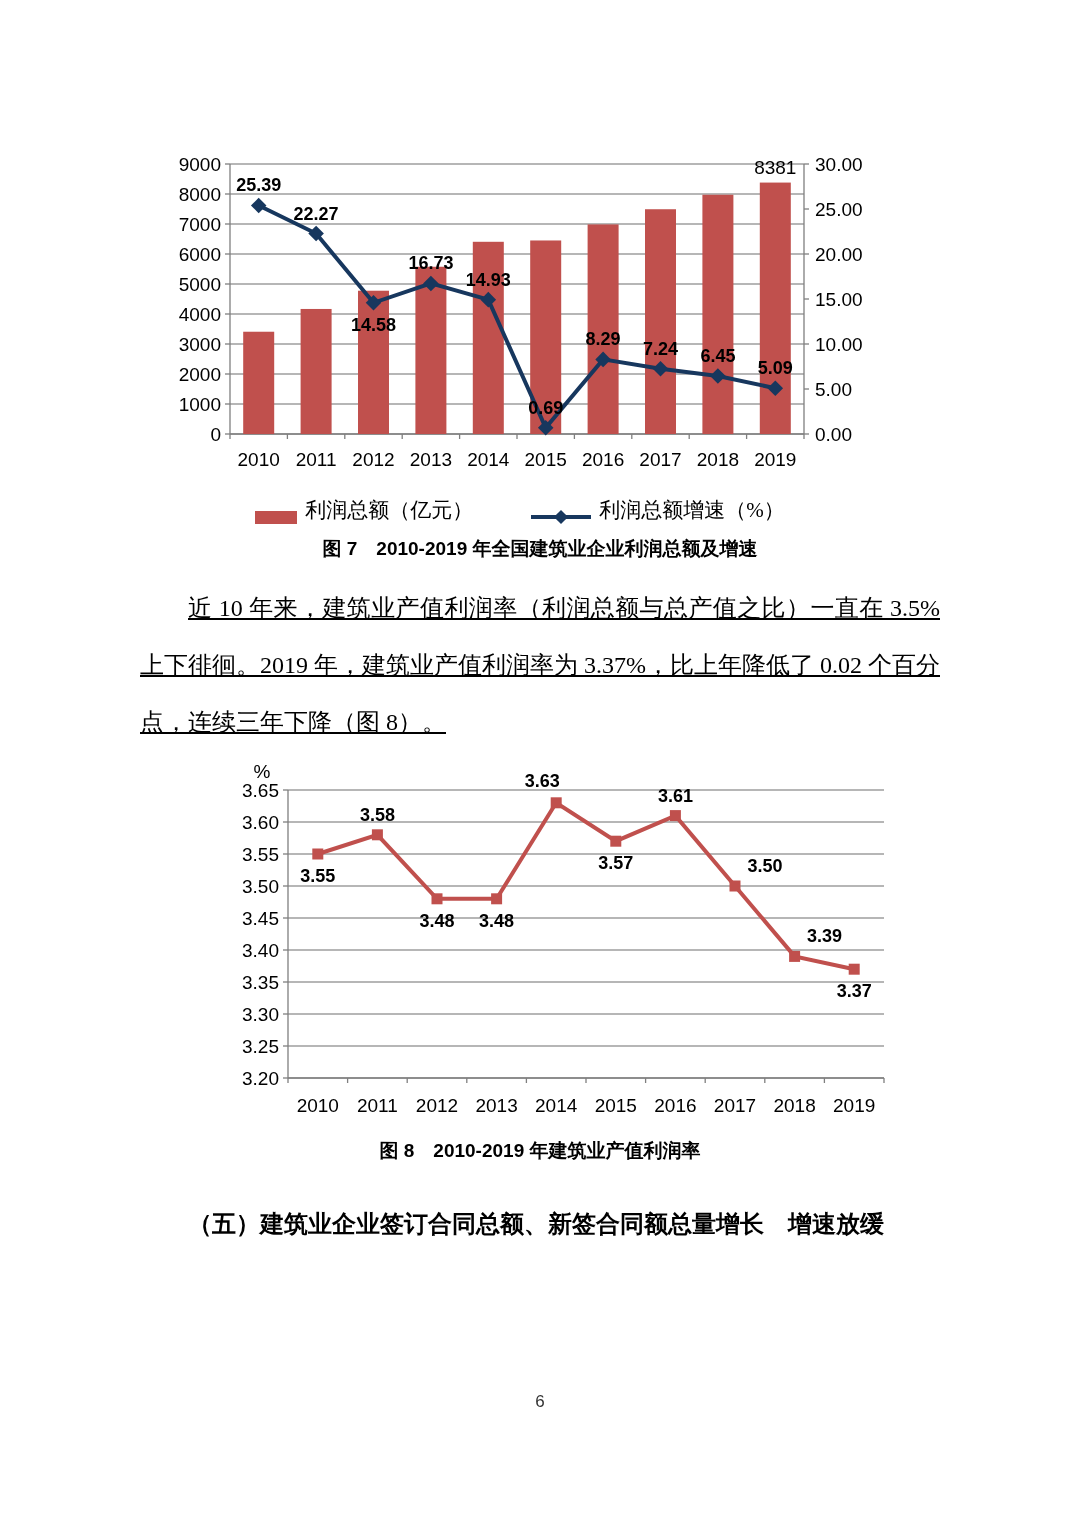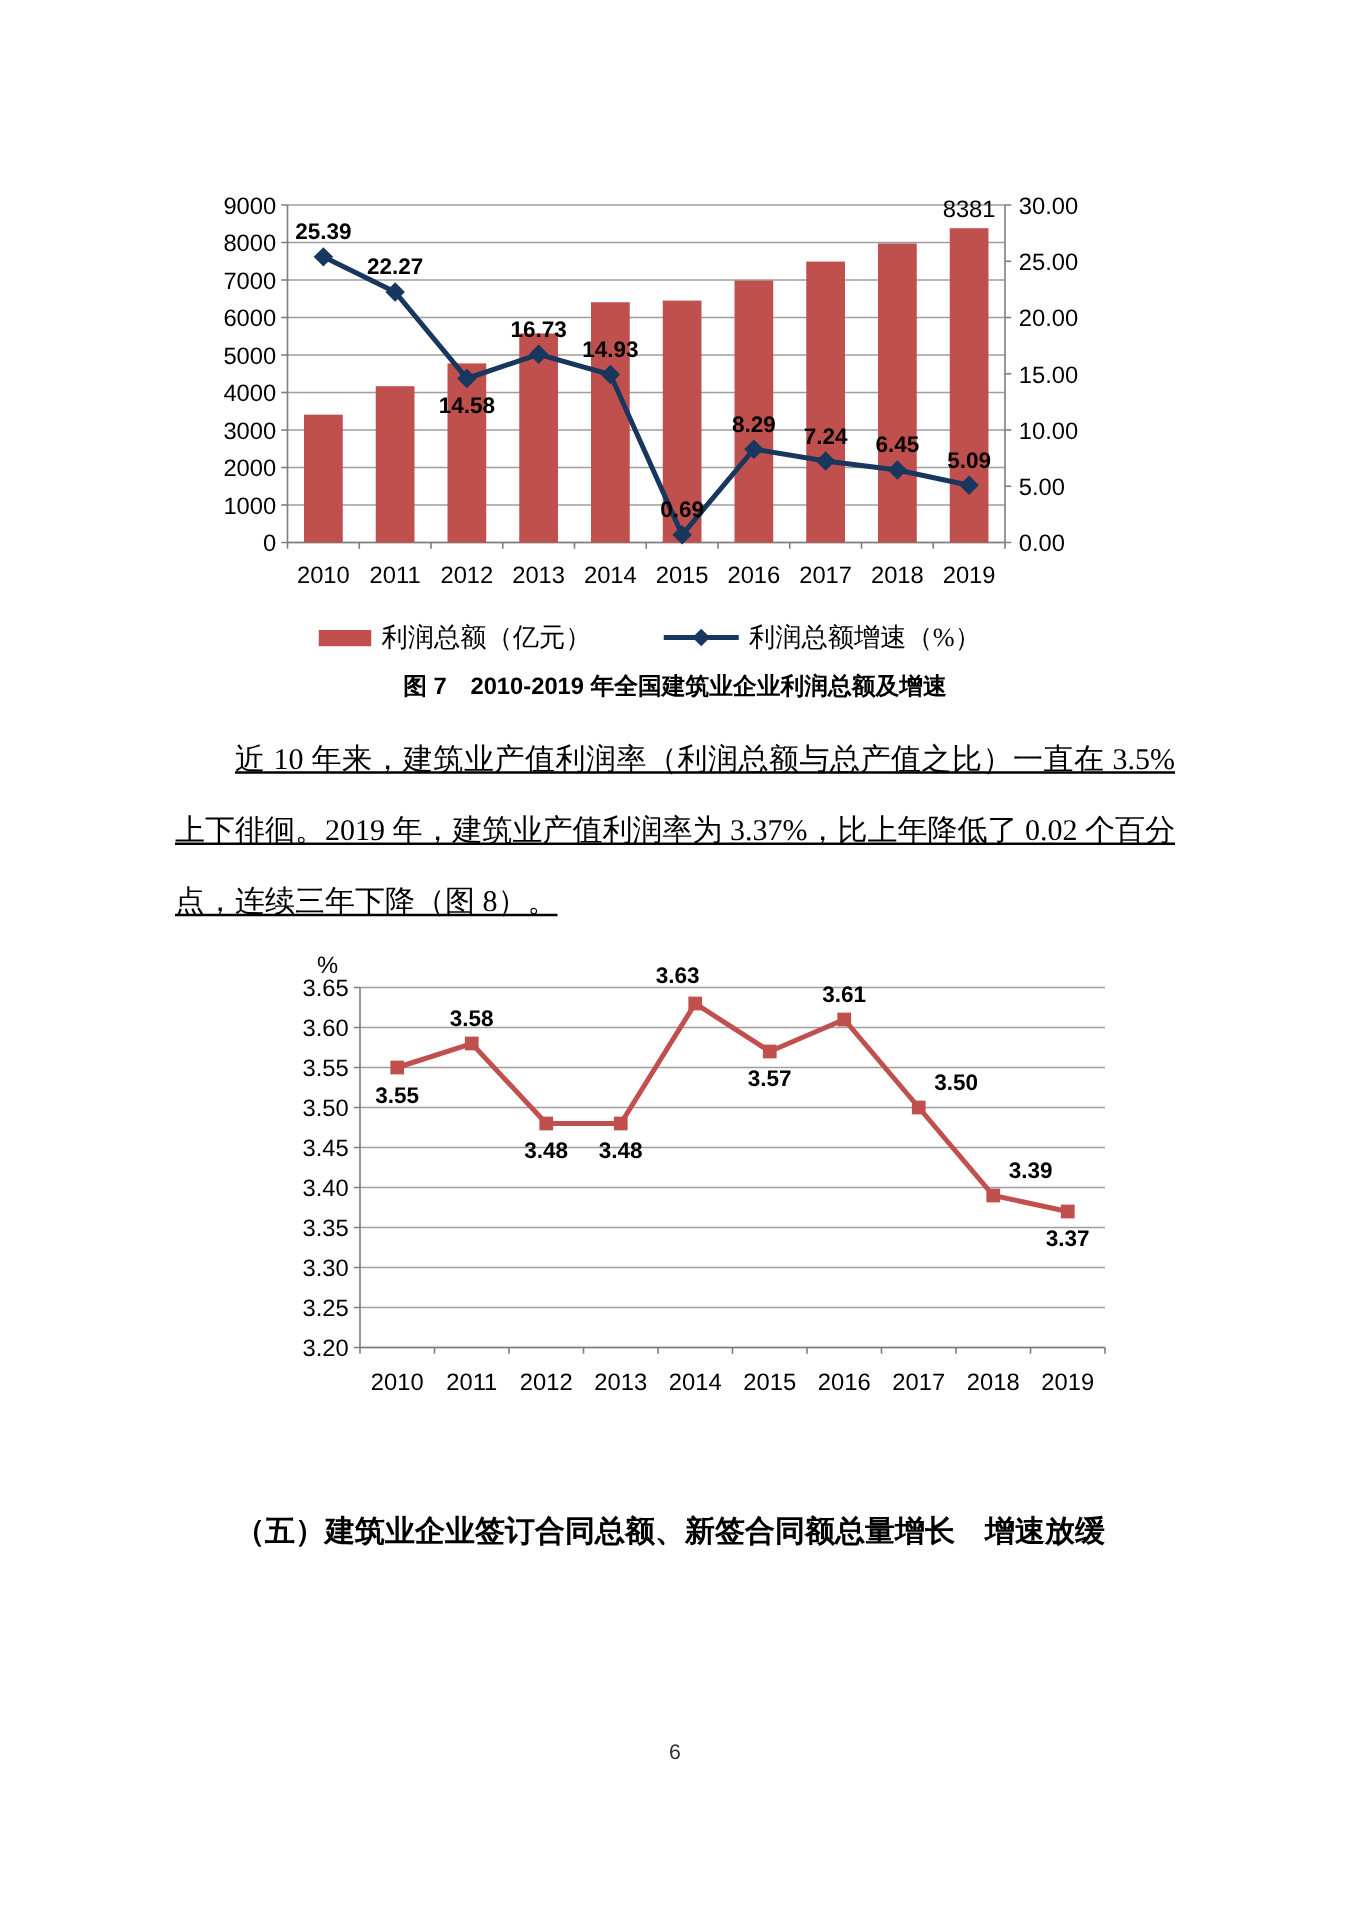--- a/index.html
+++ b/index.html
@@ -14,41 +14,41 @@
   }
   .fig{position:absolute;}
   .fig svg{display:block;}
   svg text{font-family:"Liberation Sans", sans-serif;}
   .legend{
     display:flex;justify-content:center;align-items:center;gap:58px;
     margin-top:14px;
     font-size:21px;
     font-family:"Liberation Serif", serif;
   }
-  .legend-item{display:flex;align-items:center;gap:8px;}
+  .legend-item{display:flex;align-items:flex-end;gap:8px;}
   .swatch-bar{display:inline-block;width:42px;height:13px;background:var(--bar-red);}
   .swatch-line{position:relative;display:inline-block;width:60px;height:14px;}
   .swatch-line-bar{position:absolute;left:0;right:0;top:5px;height:4px;background:var(--line-navy);}
   .swatch-line-diamond{position:absolute;left:25px;top:2px;width:10px;height:10px;background:var(--line-navy);transform:rotate(45deg);}
   .fig-caption{
     position:absolute;left:140px;width:800px;
     text-align:center;font-weight:bold;font-size:19px;
     font-family:"Liberation Sans", sans-serif;
   }
   .body-text{
     position:absolute;left:140px;width:800px;
     font-size:24px;line-height:57px;
     text-align:justify;text-indent:2em;
     margin:0;
     text-decoration:underline;
   }
   .section-heading{
     position:absolute;left:140px;width:810px;
     font-size:24px;line-height:60px;font-weight:bold;
-    font-family:Liberation Serif, serif;
+    font-family:Liberation Mono, monospace;
     text-indent:2em;margin:0;
   }
   .page-number{
     position:absolute;left:0;right:0;top:1392px;
     text-align:center;font-size:17px;color:#333;
     font-family:"Liberation Sans", sans-serif;
   }
 </style>
 </head>
 <body>
@@ -250,19 +250,20 @@
         <text x="278.6" y="164.80000000000004" text-anchor="middle" font-size="18" fill="#000000" font-weight="bold">3.48</text>
         <text x="324.2" y="24.80000000000001" text-anchor="middle" font-size="18" fill="#000000" font-weight="bold">3.63</text>
         <text x="397.8" y="107.20000000000007" text-anchor="middle" font-size="18" fill="#000000" font-weight="bold">3.57</text>
         <text x="457.40000000000003" y="39.60000000000002" text-anchor="middle" font-size="18" fill="#000000" font-weight="bold">3.61</text>
         <text x="547" y="110" text-anchor="middle" font-size="18" fill="#000000" font-weight="bold">3.50</text>
         <text x="606.6" y="180.39999999999998" text-anchor="middle" font-size="18" fill="#000000" font-weight="bold">3.39</text>
         <text x="636.2" y="235.2" text-anchor="middle" font-size="18" fill="#000000" font-weight="bold">3.37</text>
       </svg>
   </figure>
 
+  <div class="fig-caption" style="top:1138px;">图 8　2010-2019 年建筑业产值利润率</div>
 
   <h3 class="section-heading" style="top:1196px;">（五）建筑业企业签订合同总额、新签合同额总量增长　增速放缓</h3>
 
 
   <div class="page-number">6</div>
 
 </div>
 
 </body></html>

